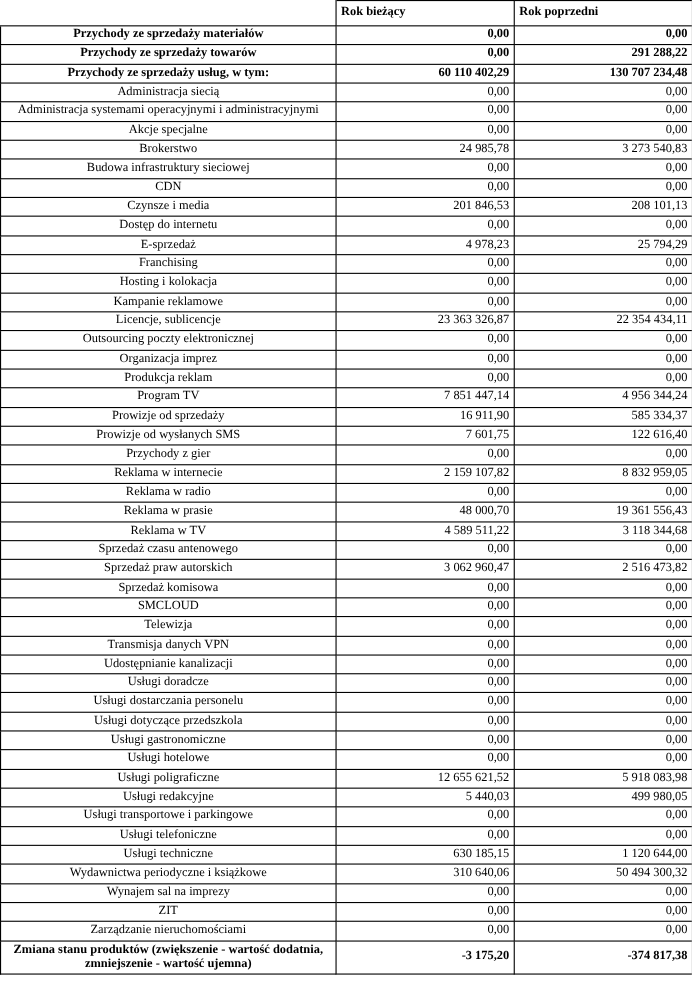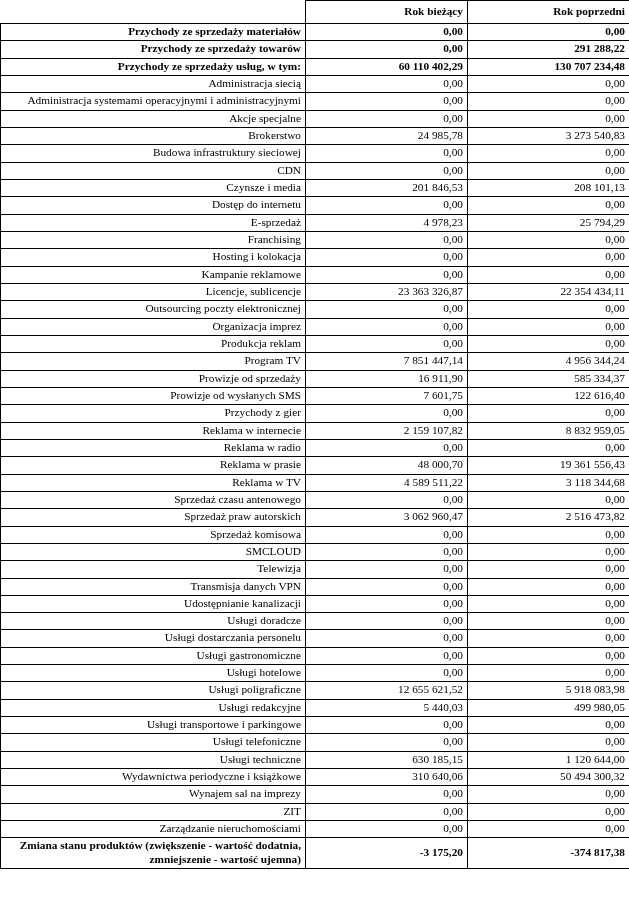--- a/index.html
+++ b/index.html
@@ -28,32 +28,32 @@
   table.fin col.c-cur   { width: 162px; }
   table.fin col.c-prev  { width: 162px; }
 
   table.fin th, table.fin td {
     border: 1px solid #000;
     padding: 1px 4px 2px 4px;
     vertical-align: middle;
     line-height: 1.18;
   }
   thead th {
-    text-align: right;
+    text-align: left;
     font-weight: bold;
     font-size: 11.3px;
     height: 19px;
     padding: 2px 4px;
   }
   thead th.blank {
     border-top: none;
     border-left: none;
   }
   td.label {
-    text-align: right;
+    text-align: center;
     white-space: normal;
   }
   td.num {
     text-align: right;
     white-space: nowrap;
   }
   tr.bold td {
     font-weight: bold;
   }
   td.indent {
@@ -252,20 +252,25 @@
           <td class="label indent">Usługi doradcze</td>
           <td class="num">0,00</td>
           <td class="num">0,00</td>
         </tr>
         <tr>
           <td class="label indent">Usługi dostarczania personelu</td>
           <td class="num">0,00</td>
           <td class="num">0,00</td>
         </tr>
         <tr>
+          <td class="label indent">Usługi dotyczące przedszkola</td>
+          <td class="num">0,00</td>
+          <td class="num">0,00</td>
+        </tr>
+        <tr>
           <td class="label indent">Usługi gastronomiczne</td>
           <td class="num">0,00</td>
           <td class="num">0,00</td>
         </tr>
         <tr>
           <td class="label indent">Usługi hotelowe</td>
           <td class="num">0,00</td>
           <td class="num">0,00</td>
         </tr>
         <tr>

